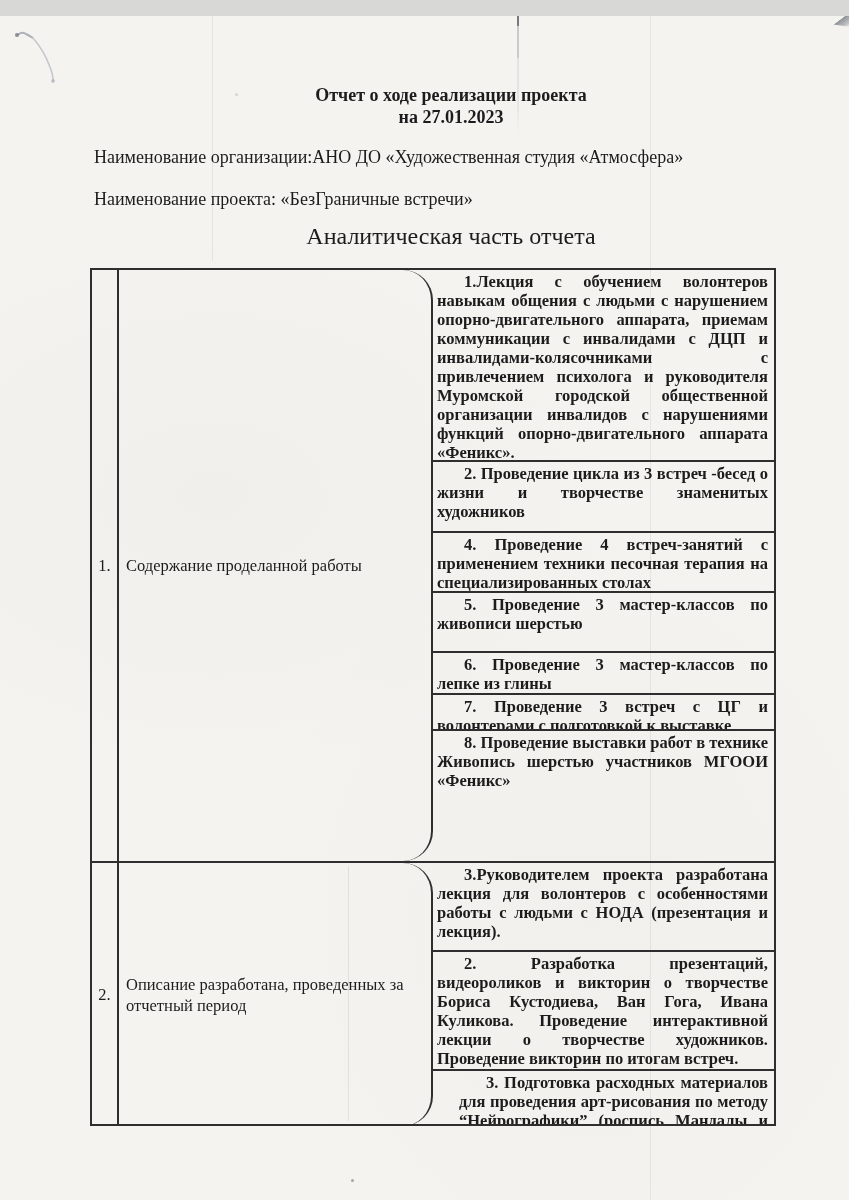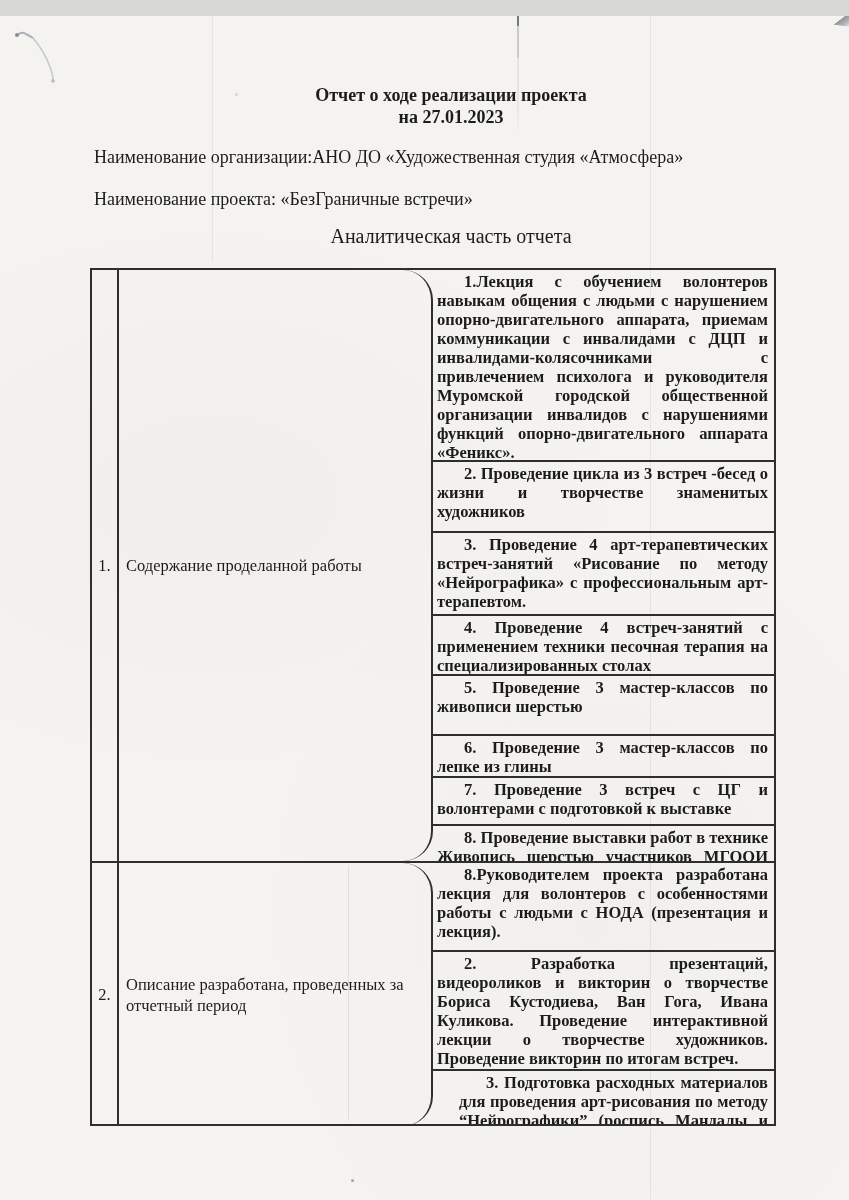--- a/index.html
+++ b/index.html
@@ -11,21 +11,21 @@
       radial-gradient(ellipse 600px 400px at 25% 40%, rgba(120,115,100,0.03), transparent 70%),
       radial-gradient(ellipse 500px 600px at 70% 75%, rgba(120,115,100,0.025), transparent 70%),
       #f4f3f0;
     font-family:"Liberation Serif","DejaVu Serif",serif;
     color:#1c1c1c;
     overflow:hidden;
   }
   
   .center-block{position:absolute;left:53px;width:796px;text-align:center;}
   .doc-title{top:68px;font-weight:bold;font-size:18px;line-height:22px;}
-  .section-heading{top:210px;font-size:20px;line-height:21px;}
+  .section-heading{top:210px;font-size:24px;line-height:21px;}
   .left-line{position:absolute;left:94px;font-size:18px;line-height:21px;white-space:nowrap;}
   .org-line{top:131px;}
   .project-line{top:173px;}
   
   .report-table{
     position:absolute;left:90px;top:252px;
     width:686px;height:858px;
     border:2px solid #2e2e2e;
     box-sizing:border-box;
     background:transparent;
@@ -119,34 +119,33 @@
   <div class="center-block section-heading">Аналитическая часть отчета</div>
 
   <div class="report-table">
 
     <div class="trow trow-1">
       <div class="cell cell-num">1.</div>
       <div class="cell cell-label">Содержание проделанной работы</div>
       <div class="cell cell-content">
         <div class="sub" style="height:192px;">1.Лекция с обучением волонтеров навыкам общения с людьми с нарушением опорно-двигательного аппарата, приемам коммуникации с инвалидами с ДЦП и инвалидами-колясочниками с привлечением психолога и руководителя Муромской городской общественной организации инвалидов с нарушениями функций опорно-двигательного аппарата «Феникс».</div>
         <div class="sub" style="height:71px;">2. Проведение цикла из 3 встреч -бесед о жизни и творчестве знаменитых художников</div>
-        <div class="sub" style="height:83px;">3. Проведение 4 арт-терапевтических встреч-занятий «Рисование по методу «Нейрографика» с профессиональным арт-терапевтом.</div>
         <div class="sub" style="height:60px;">4. Проведение 4 встреч-занятий с применением техники песочная терапия на специализированных столах</div>
         <div class="sub" style="height:60px;">5. Проведение 3 мастер-классов по живописи шерстью</div>
         <div class="sub" style="height:42px;">6. Проведение 3 мастер-классов по лепке из глины</div>
-        <div class="sub" style="height:48px;">7. Проведение 3 встреч с ЦГ и волонтерами с подготовкой к выставке</div>
+        <div class="sub" style="height:36px;">7. Проведение 3 встреч с ЦГ и волонтерами с подготовкой к выставке</div>
         <div class="sub" style="height:74px;">8. Проведение выставки работ в технике Живопись шерстью участников МГООИ «Феникс»</div>
       </div>
     </div>
 
     <div class="trow trow-2">
       <div class="cell cell-num">2.</div>
       <div class="cell cell-label">Описание разработана, проведенных за отчетный период</div>
       <div class="cell cell-content">
-        <div class="sub" style="height:89px;">8.Руководителем проекта разработана лекция для волонтеров с особенностями работы с людьми с НОДА (презентация и лекция).</div>
+        <div class="sub" style="height:89px;">3.Руководителем проекта разработана лекция для волонтеров с особенностями работы с людьми с НОДА (презентация и лекция).</div>
         <div class="sub" style="height:119px;">2. Разработка презентаций, видеороликов и викторин о творчестве Бориса Кустодиева, Ван Гога, Ивана Куликова. Проведение интерактивной лекции о творчестве художников. Проведение викторин по итогам встреч.</div>
         <div class="sub force-just" style="height:53px;">3. Подготовка расходных материалов для проведения арт-рисования по методу “Нейрографики” (роспись Мандалы и</div>
       </div>
     </div>
 
   </div>
 
   <div class="artifact scanner-strip"></div>
 </div>
 

